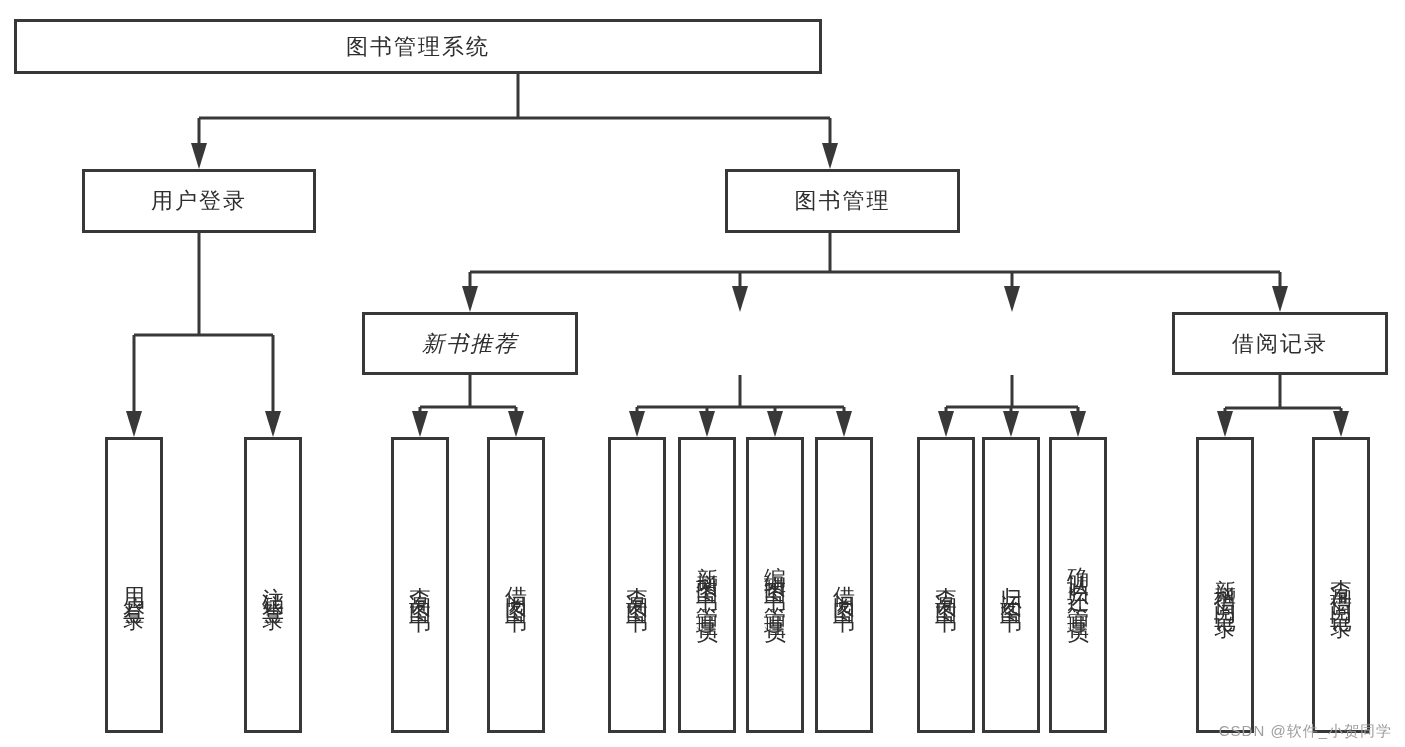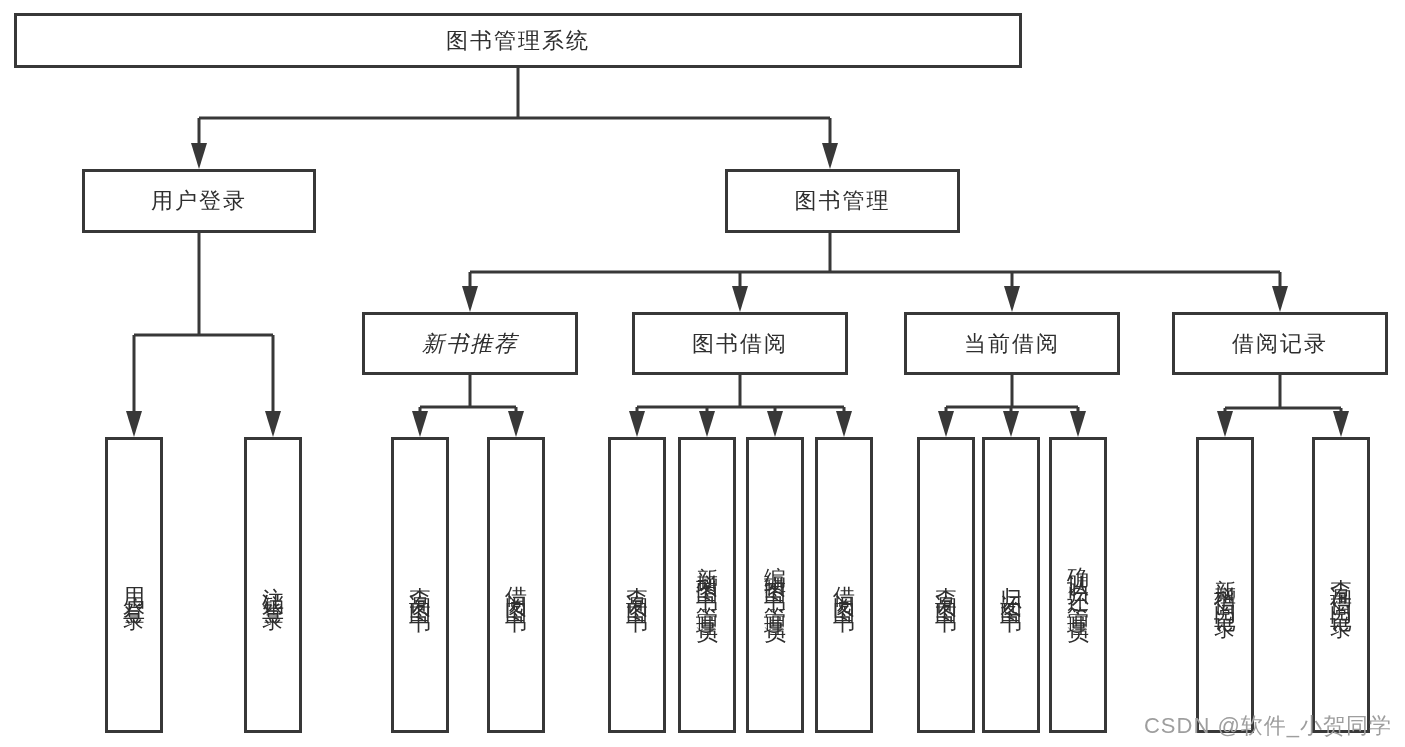--- a/index.html
+++ b/index.html
@@ -36,21 +36,21 @@
     text-orientation: mixed;
     font-size: 22px;
     letter-spacing: 8px;
     line-height: 1.1;
     white-space: nowrap;
   }
   .watermark {
     position: absolute;
     right: 13px;
     bottom: 6px;
-    font-size: 22px;
+    font-size: 15px;
     color: #9e9e9e;
     letter-spacing: 1px;
     z-index: 3;
   }
 </style>
 </head>
 <body>
 
 <div class="canvas">
 
@@ -87,39 +87,33 @@
       <polygon points="767,411 783,411 775,437"></polygon>
       <polygon points="836,411 852,411 844,437"></polygon>
       <polygon points="938,411 954,411 946,437"></polygon>
       <polygon points="1003,411 1019,411 1011,437"></polygon>
       <polygon points="1070,411 1086,411 1078,437"></polygon>
       <polygon points="1217,411 1233,411 1225,437"></polygon>
       <polygon points="1333,411 1349,411 1341,437"></polygon>
     </g>
   </svg>
 
-  <div class="box" style="left:14px; top:13px; width:1008px; height:55px;">
+  <div class="box" style="left:14px; top:19px; width:808px; height:55px;">
     <span>图书管理系统</span>
   </div>
 
   <div class="box" style="left:82px; top:169px; width:234px; height:64px;">
     <span>用户登录</span>
   </div>
   <div class="box" style="left:725px; top:169px; width:235px; height:64px;">
     <span>图书管理</span>
   </div>
 
   <div class="box" style="left:362px; top:312px; width:216px; height:63px;font-style:italic;">
     <span>新书推荐</span>
-  </div>
-  <div class="box" style="left:632px; top:312px; width:216px; height:63px;">
-    <span>图书借阅</span>
-  </div>
-  <div class="box" style="left:904px; top:312px; width:216px; height:63px;">
-    <span>当前借阅</span>
   </div>
   <div class="box" style="left:1172px; top:312px; width:216px; height:63px;">
     <span>借阅记录</span>
   </div>
 
   <div class="box vbox" style="left:105px; top:437px; width:58px; height:296px;">
     <span class="vtext">用户登录</span>
   </div>
   <div class="box vbox" style="left:244px; top:437px; width:58px; height:296px;">
     <span class="vtext">注销登录</span>

